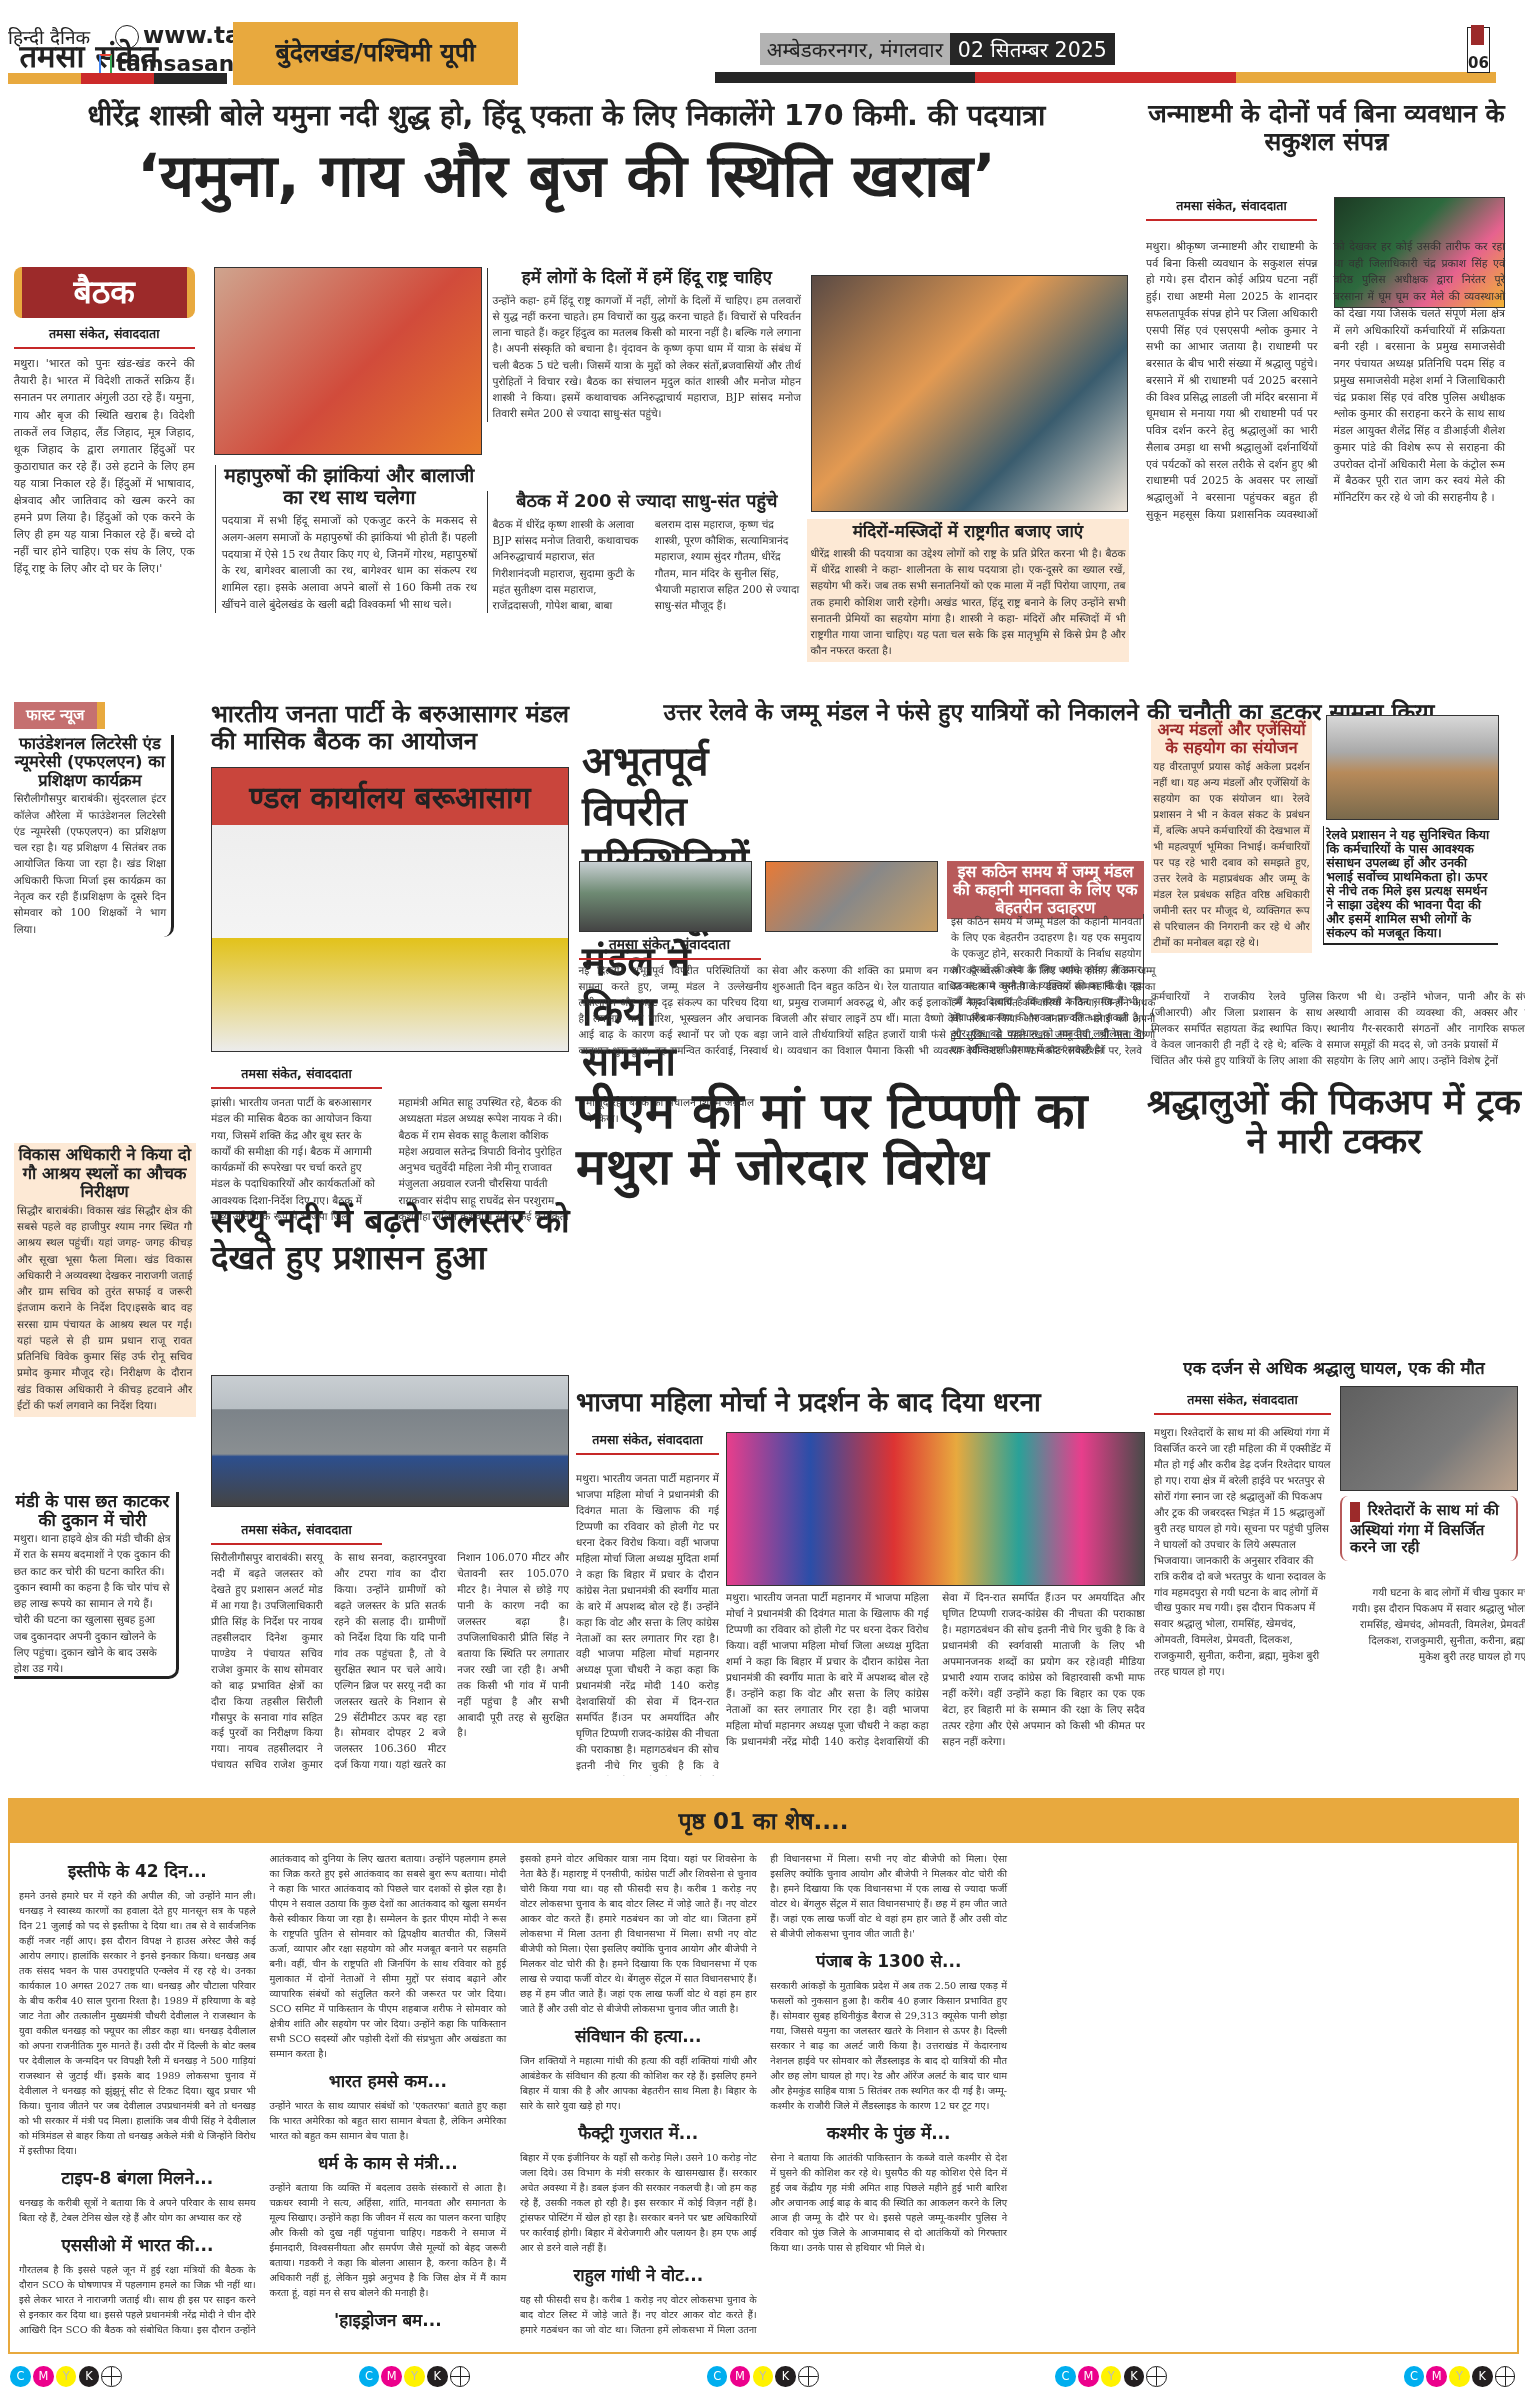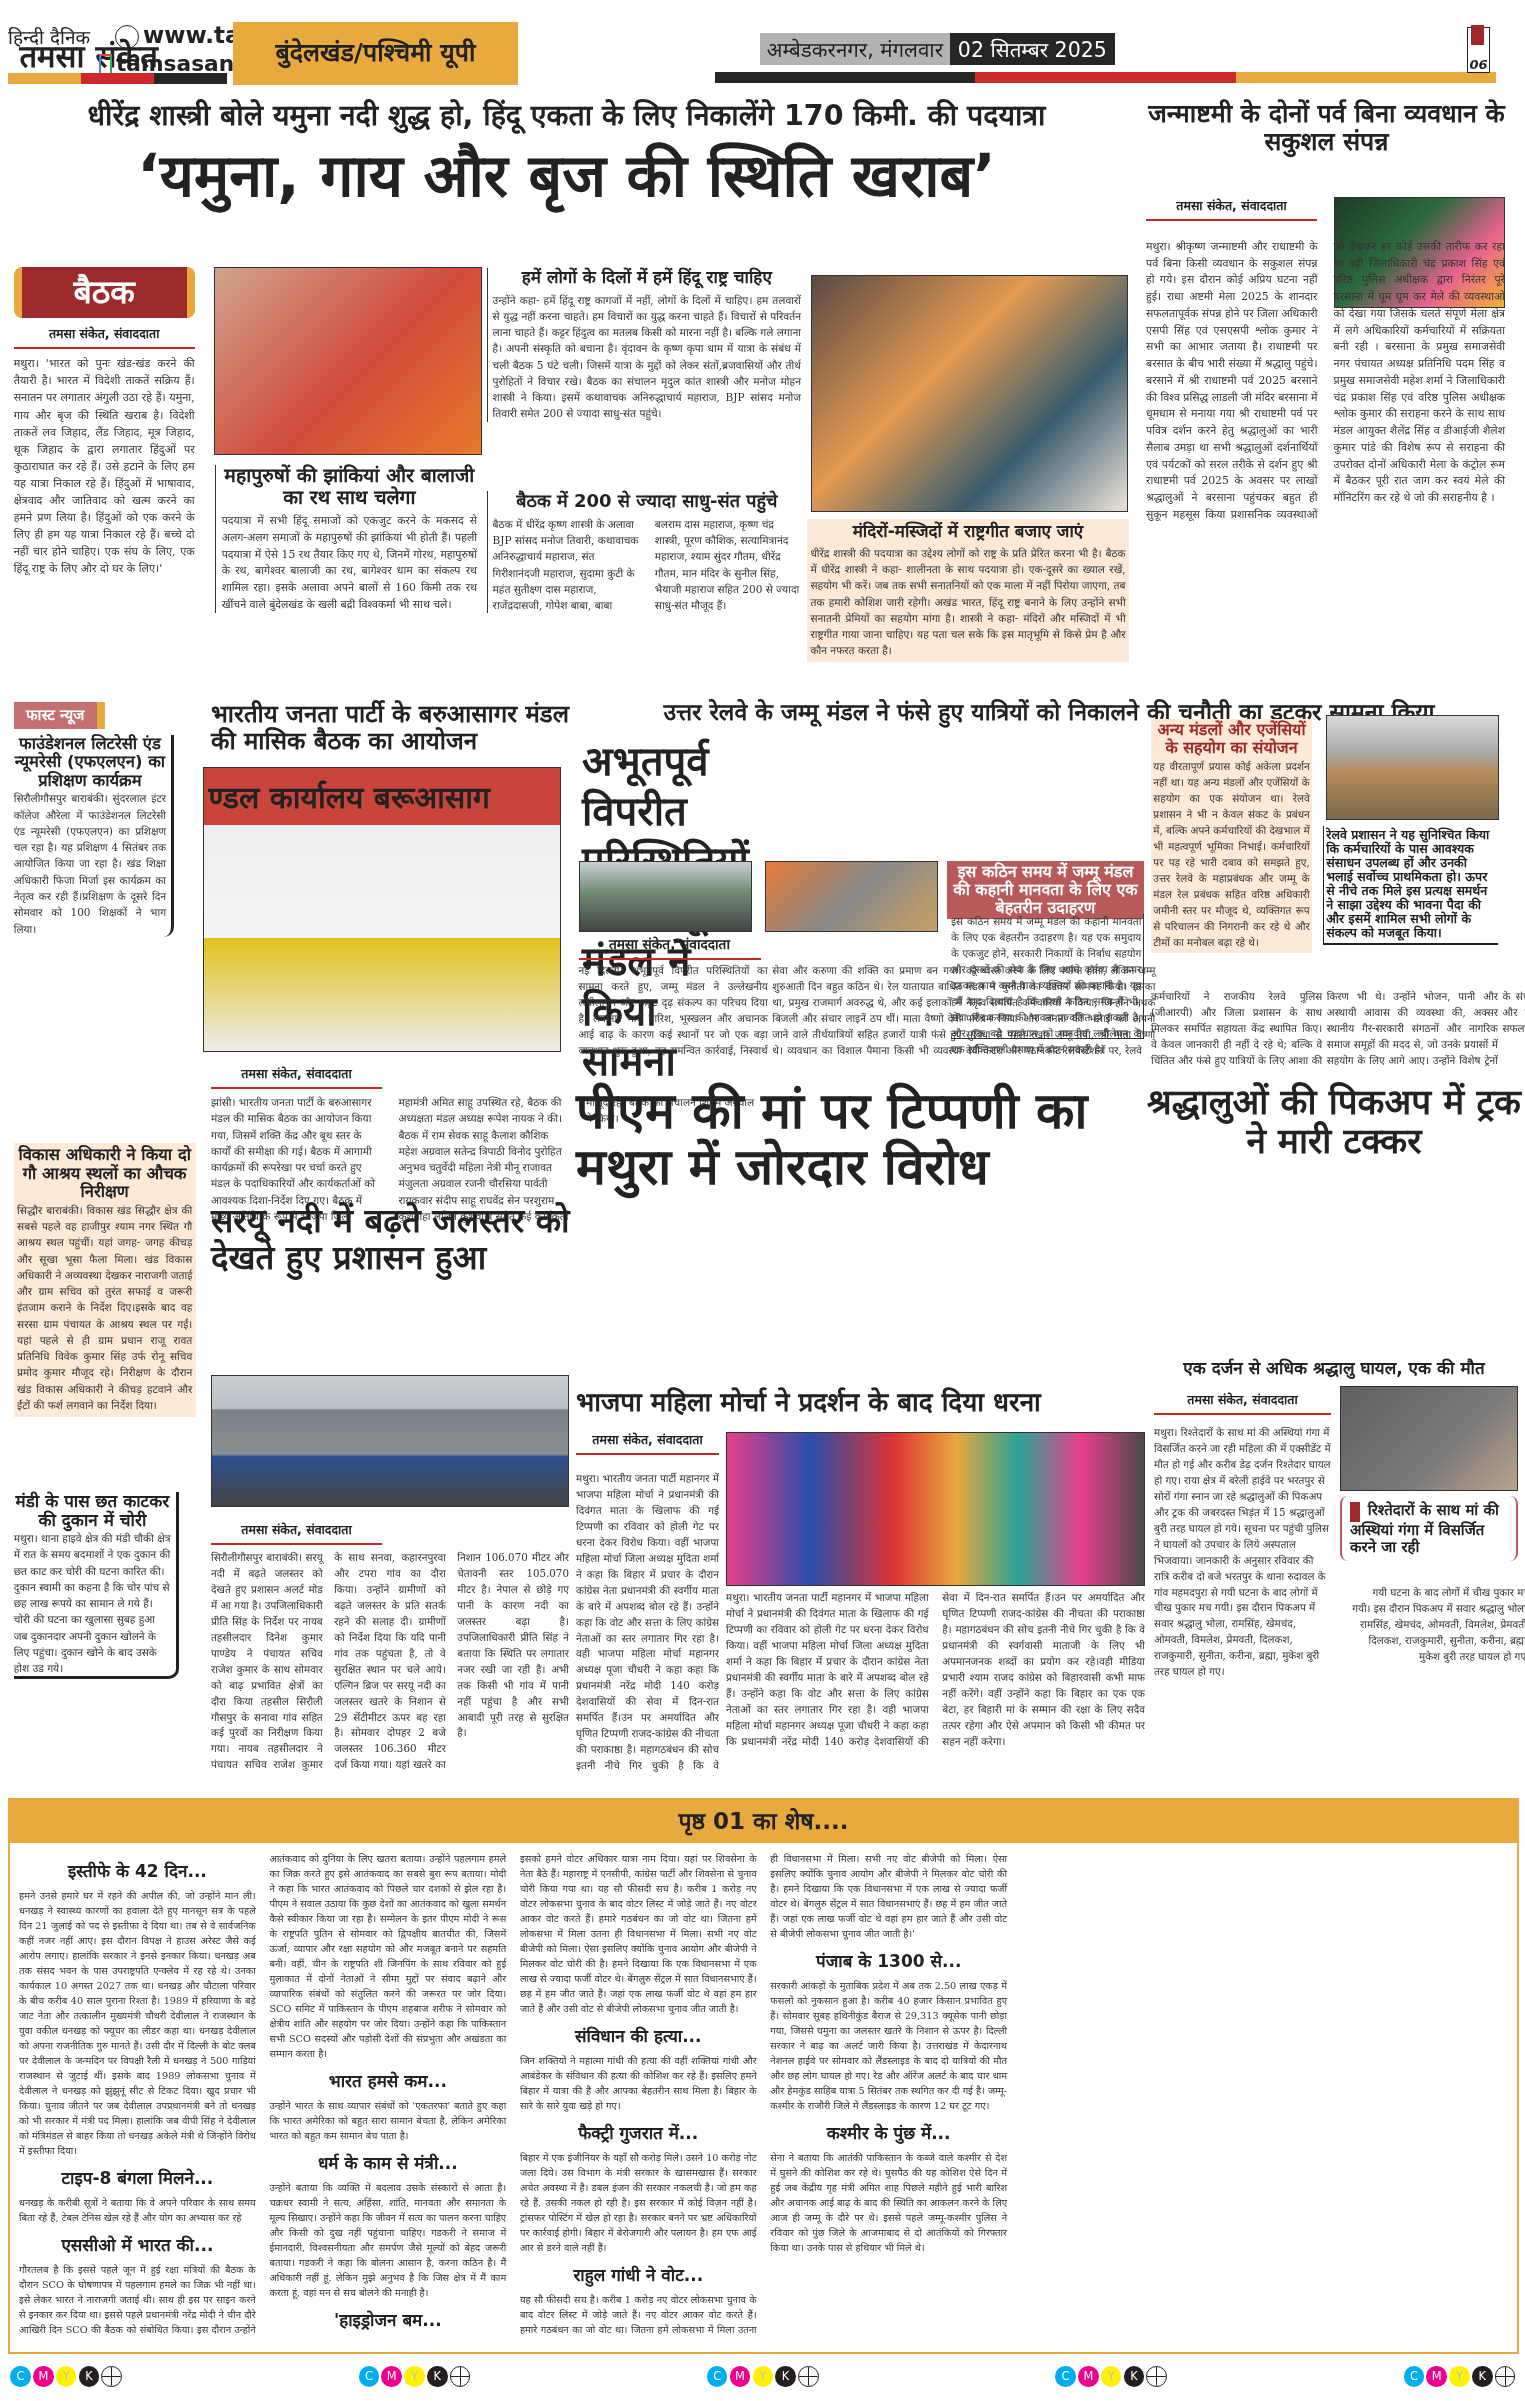--- a/index.html
+++ b/index.html
@@ -37,21 +37,21 @@
     <span style="background:#b3b3b3;padding:2.3px 6.8px;font-size:20.5px;font-family:'DejaVu Sans',sans-serif;">अम्बेडकरनगर, मंगलवार</span>
     <span style="background:#262626;color:#fff;padding:2.3px 8px;font-size:20.5px;font-family:'DejaVu Sans',sans-serif;">02 सितम्बर 2025</span>
   </div>
   <div class="abs" style="left:707px;top:50px;width:781px;height:11.4px;display:flex;">
     <div style="flex:1;background:#262626"></div>
       <div style="flex:1;background:#cc2a2a"></div>
       <div style="flex:1;background:#e8a93e"></div>
   </div>
   <div class="abs" style="left:1459px;top:5.7px;width:23px;height:46px;border:1.7px solid #222;display:flex;align-items:flex-end;justify-content:center;">
     <div style="position:absolute;top:-3.4px;left:3.4px;width:12.5px;height:20.5px;background:#9c2a2a"></div>
-    <span style="font-size:13px;font-weight:bold;font-style:italic;">06</span>
+    <span style="font-size:15px;font-weight:bold;">06</span>
   </div>
 </div>
 
 <div class="abs hl" style="left:8px;top:100px;width:1117px;font-size:28.5px;text-align:center;">धीरेंद्र शास्त्री बोले यमुना नदी शुद्ध हो, हिंदू एकता के लिए निकालेंगे 170 किमी. की पदयात्रा</div>
 <div class="abs hl" style="left:8px;top:143px;width:1117px;font-size:59px;text-align:center;">‘यमुना, गाय और बृज की स्थिति खराब’</div>
 
 <div class="abs" style="left:13.7px;top:267px;width:181px;height:51px;background:#9c2a2a;border-radius:8px;border-left:8px solid #e8a93e;border-right:8px solid #e8a93e;display:flex;align-items:center;justify-content:center;">
   <span class="hl" style="color:#fff;font-size:32px;">बैठक</span>
 </div>
 <div class="abs" style="left:13.7px;top:325px;width:181px;">
@@ -99,21 +99,21 @@
 <div class="abs" style="left:13.7px;top:1143px;width:182px;background:#fde9d5;padding:3.4px;">
   <div class="hl" style="font-size:16.5px;text-align:center;">विकास अधिकारी ने किया दो गौ आश्रय स्थलों का औचक निरीक्षण</div>
   <div class="body" style="font-size:10.5px;">सिद्धौर बाराबंकी। विकास खंड सिद्धौर क्षेत्र की सबसे पहले वह हाजीपुर श्याम नगर स्थित गौ आश्रय स्थल पहुंचीं। यहां जगह- जगह कीचड़ और सूखा भूसा फैला मिला। खंड विकास अधिकारी ने अव्यवस्था देखकर नाराजगी जताई और ग्राम सचिव को तुरंत सफाई व जरूरी इंतजाम कराने के निर्देश दिए।इसके बाद वह सरसा ग्राम पंचायत के आश्रय स्थल पर गईं। यहां पहले से ही ग्राम प्रधान राजू रावत प्रतिनिधि विवेक कुमार सिंह उर्फ रोनू सचिव प्रमोद कुमार मौजूद रहे। निरीक्षण के दौरान खंड विकास अधिकारी ने कीचड़ हटवाने और ईंटों की फर्श लगवाने का निर्देश दिया।</div>
 </div>
 <div class="abs" style="left:13.7px;top:1492px;width:165px;border-right:3.4px solid #222;border-bottom:3.4px solid #222;border-radius:0 0 10.3px 0;padding-right:4.6px;">
   <div class="hl" style="font-size:17px;text-align:center;">मंडी के पास छत काटकर की दुकान में चोरी</div>
   <div class="body" style="font-size:10.5px;text-align:left;">मथुरा। थाना हाइवे क्षेत्र की मंडी चौकी क्षेत्र में रात के समय बदमाशों ने एक दुकान की छत काट कर चोरी की घटना कारित की। दुकान स्वामी का कहना है कि चोर पांच से छह लाख रूपये का सामान ले गये हैं। चोरी की घटना का खुलासा सुबह हुआ जब दुकानदार अपनी दुकान खोलने के लिए पहुंचा। दुकान खोने के बाद उसके होश उड गये।</div>
 </div>
 
 <div class="abs hl" style="left:211px;top:701px;width:365px;font-size:24px;">भारतीय जनता पार्टी के बरुआसागर मंडल की मासिक बैठक का आयोजन</div>
-<div class="abs photo" style="left:203px;top:767px;width:358px;height:285px;background:linear-gradient(180deg,#c9453c 0,#c9453c 20%,#eeeeee 20%,#f4f4f4 60%,#e2c21a 60%,#ececec 100%);">
+<div class="abs photo" style="left:211px;top:767px;width:358px;height:285px;background:linear-gradient(180deg,#c9453c 0,#c9453c 20%,#eeeeee 20%,#f4f4f4 60%,#e2c21a 60%,#ececec 100%);text-align:center;">
   <div style="font-size:30px;font-weight:bold;color:#222;padding:8px 4.6px;white-space:nowrap;overflow:hidden;">ण्डल कार्यालय बरूआसाग</div>
 </div>
 <div class="abs" style="left:211px;top:1065px;width:171px;">
   <div class="byline">तमसा संकेत, संवाददाता</div>
 </div>
 <div class="abs body cols2" style="left:211px;top:1094px;width:359px;height:143px;font-size:10.5px;text-align:left;">झांसी। भारतीय जनता पार्टी के बरुआसागर मंडल की मासिक बैठक का आयोजन किया गया, जिसमें शक्ति केंद्र और बूथ स्तर के कार्यों की समीक्षा की गई। बैठक में आगामी कार्यक्रमों की रूपरेखा पर चर्चा करते हुए मंडल के पदाधिकारियों और कार्यकर्ताओं को आवश्यक दिशा-निर्देश दिए गए। बैठक में मुख्य अतिथि के रूप में भाजपा जिला महामंत्री अमित साहू उपस्थित रहे, बैठक की अध्यक्षता मंडल अध्यक्ष रूपेश नायक ने की। बैठक में राम सेवक साहू कैलाश कौशिक महेश अग्रवाल सतेन्द्र त्रिपाठी विनोद पुरोहित अनुभव चतुर्वेदी महिला नेत्री मीनू राजावत मंजुलता अग्रवाल रजनी चौरसिया पार्वती रायकवार संदीप साहू राघवेंद्र सेन परशुराम कुशवाहा ललित कुशवाहा समेत कई कार्यकर्ता मौजूद रहे। बैठक का संचालन शिवम अग्रवाल ने किया।</div>
 
 <div class="abs hl" style="left:576px;top:700px;width:946px;font-size:23px;text-align:center;">उत्तर रेलवे के जम्मू मंडल ने फंसे हुए यात्रियों को निकालने की चुनौती का डटकर सामना किया</div>
 
 <style>

